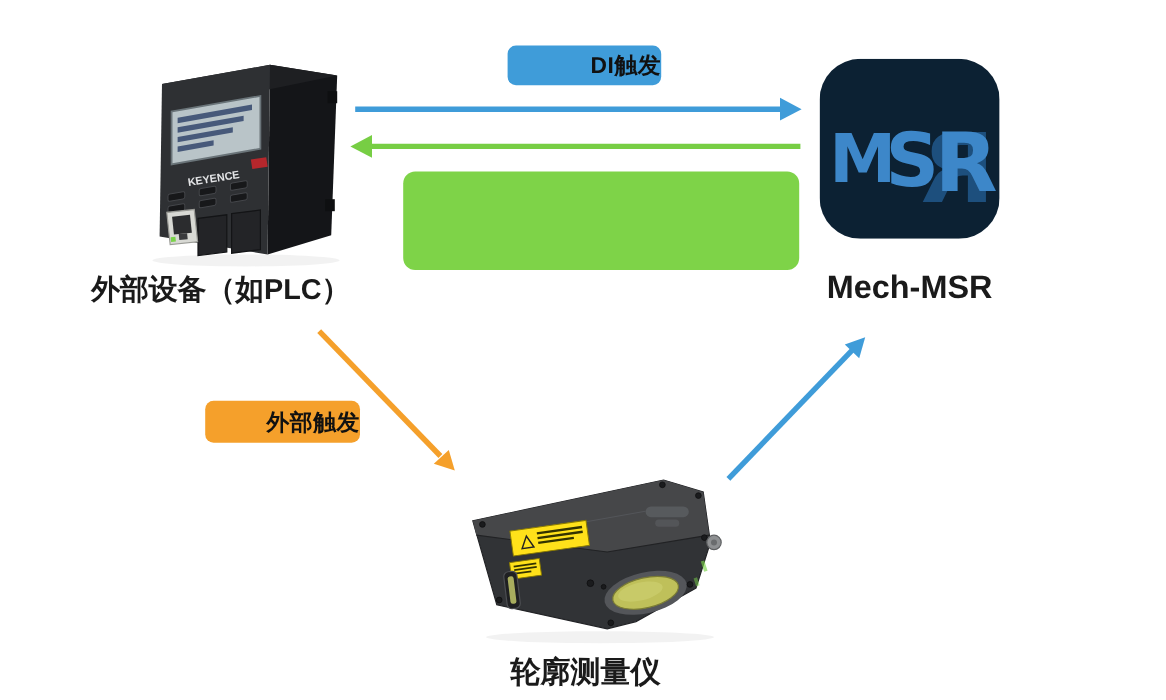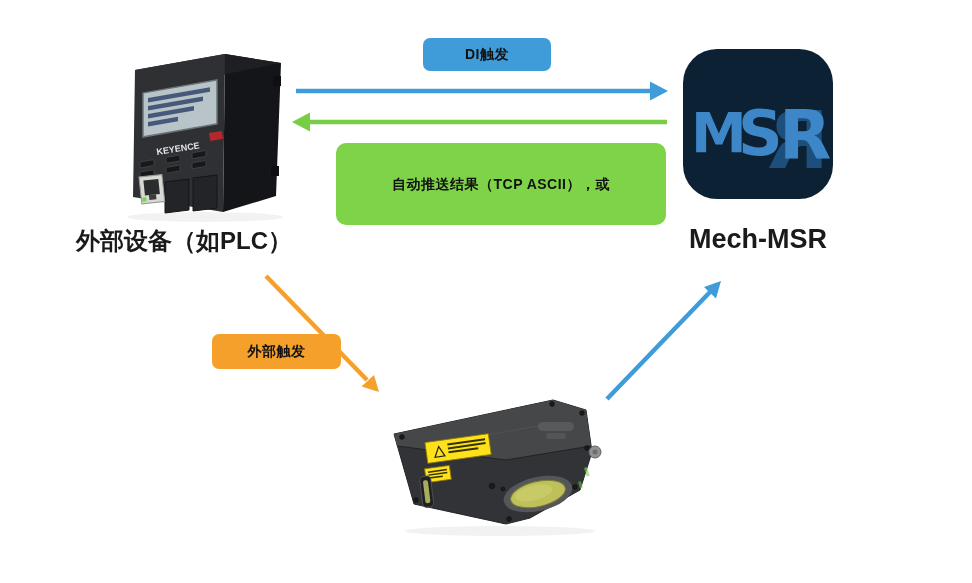--- a/index.html
+++ b/index.html
@@ -1,21 +1,21 @@
 <!DOCTYPE html>
 <html><head>
 <meta charset="utf-8">
 <style>
   html,body{margin:0;padding:0;background:#ffffff;}
   body{font-family:"Liberation Sans","DejaVu Sans",sans-serif;}
   #canvas{position:relative;width:972px;height:583px;background:#ffffff;overflow:hidden;}
   .abs{position:absolute;}
   #arrow-layer{position:absolute;left:0;top:0;width:972px;height:583px;z-index:1;}
-  .badge{position:absolute;z-index:3;display:flex;align-items:center;justify-content:center;
-         color:#111111;font-weight:bold;font-size:14px;letter-spacing:0.5px;}
+  .badge{position:absolute;z-index:3;display:flex;align-items:center;justify-content:flex-end;
+         color:#111111;font-weight:bold;font-size:19px;letter-spacing:0.5px;}
   .badge-small{border-radius:7px;}
   #di-badge{left:423px;top:38px;width:128px;height:33px;}
   #ext-badge{left:171px;top:334px;width:129px;height:35px;}
   #result-badge{left:336px;top:143px;width:330px;height:82px;border-radius:10px;
                 flex-direction:column;line-height:1.62;text-align:center;}
   .node-label{position:absolute;z-index:3;color:#1a1a1a;font-weight:bold;text-align:center;}
   #plc-label{left:68px;top:225px;width:232px;font-size:24px;}
   #msr-label{left:680px;top:224px;width:156px;font-size:27px;}
   #profiler-label{left:398px;top:543px;width:180px;font-size:25px;}
   #plc-img{left:113px;top:36px;z-index:2;}
@@ -152,23 +152,23 @@
 
     <rect x="196" y="74" width="3" height="9" fill="#7ad34a" opacity="0.65" transform="rotate(-18 196 74)"></rect>
     <rect x="190" y="88" width="3" height="7" fill="#7ad34a" opacity="0.5" transform="rotate(-18 190 88)"></rect>
   </svg>
 
   <div id="di-badge" class="badge badge-small" style="background: rgb(63, 156, 217);">
     <span>DI触发</span>
   </div>
 
   <div id="result-badge" class="badge" style="background: rgb(126, 211, 72);">
-    <span>自动推送结果（TCP ASCII），或</span>
   </div>
 
-  <div id="ext-badge" class="badge badge-small" style="background: rgb(245, 160, 43); margin-left: 41px;">
+  <div id="ext-badge" class="badge badge-small" style="background: rgb(245, 160, 43);">
     <span>外部触发</span>
   </div>
 
   <div id="msr-label" class="node-label">Mech-MSR</div>
   <div id="plc-label" class="node-label">外部设备（如PLC）</div>
+  <div id="profiler-label" class="node-label">轮廓测量仪</div>
 
 </div>
 
 </body></html>

